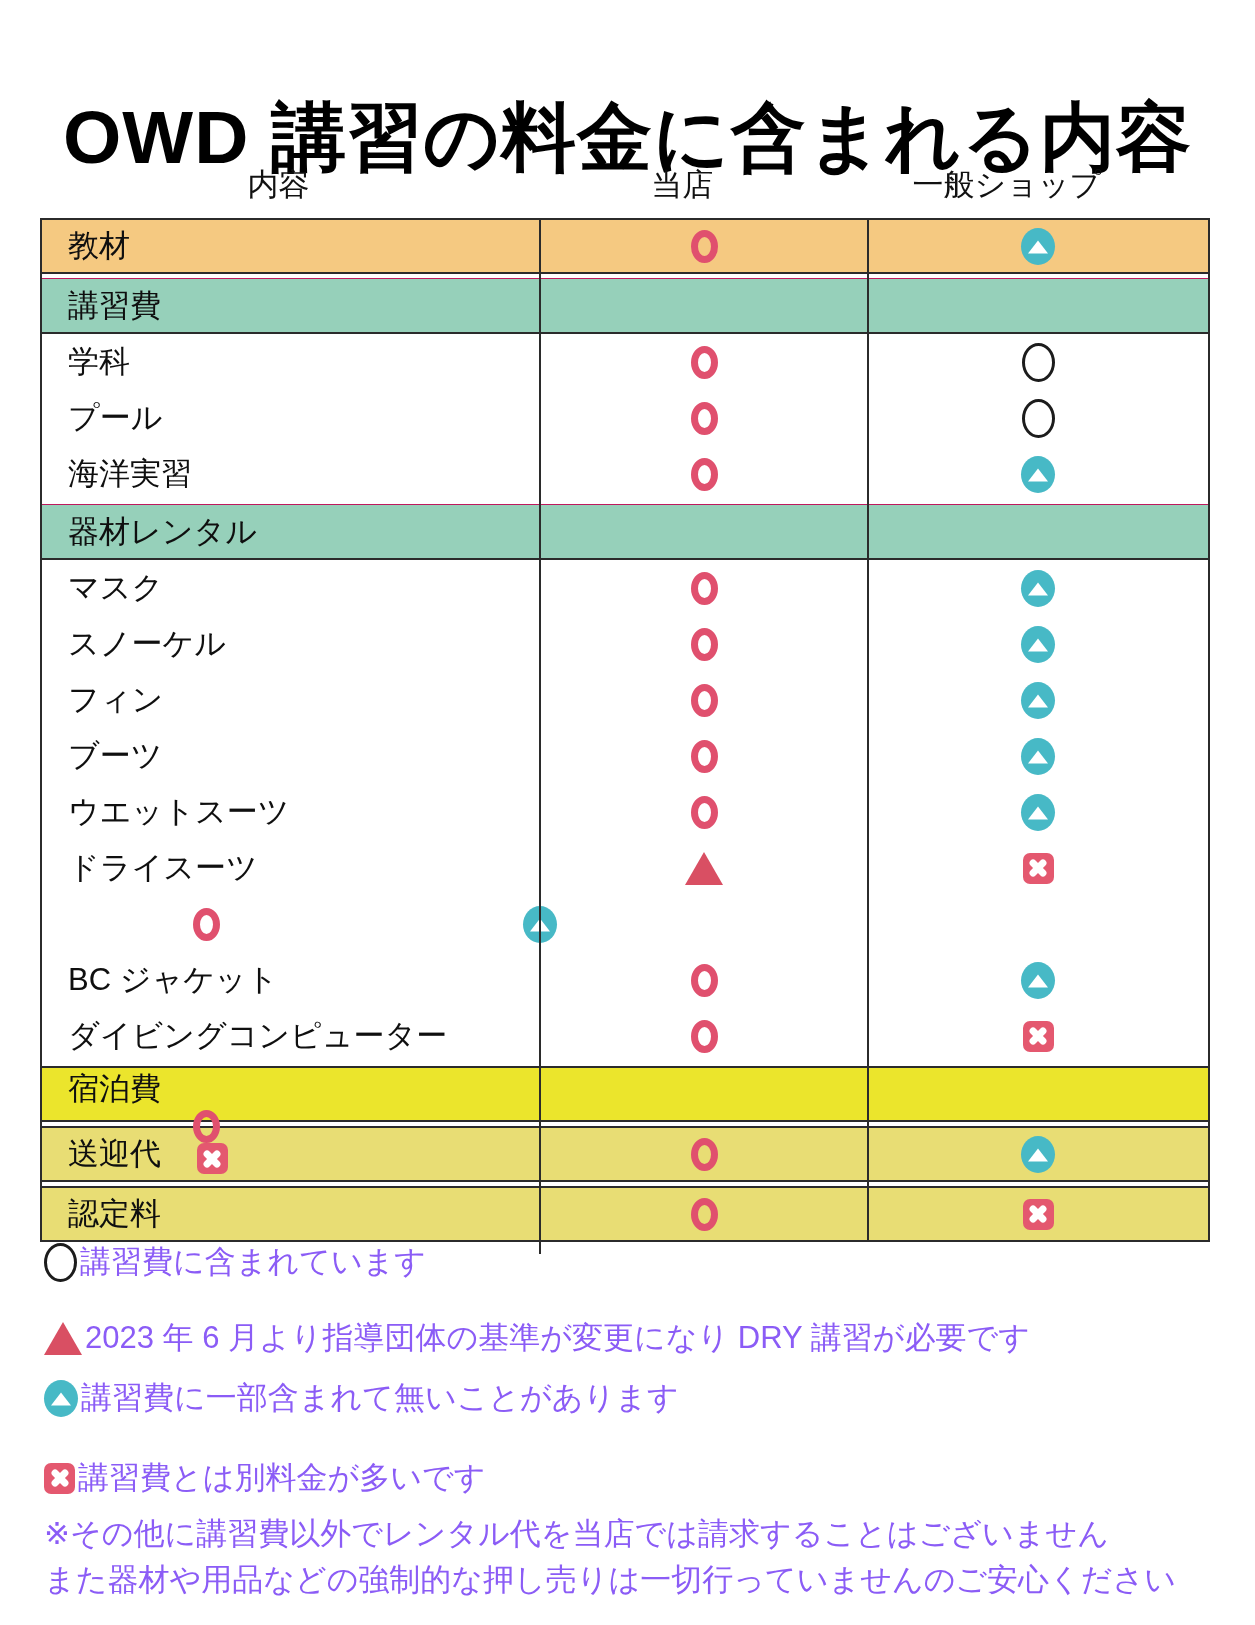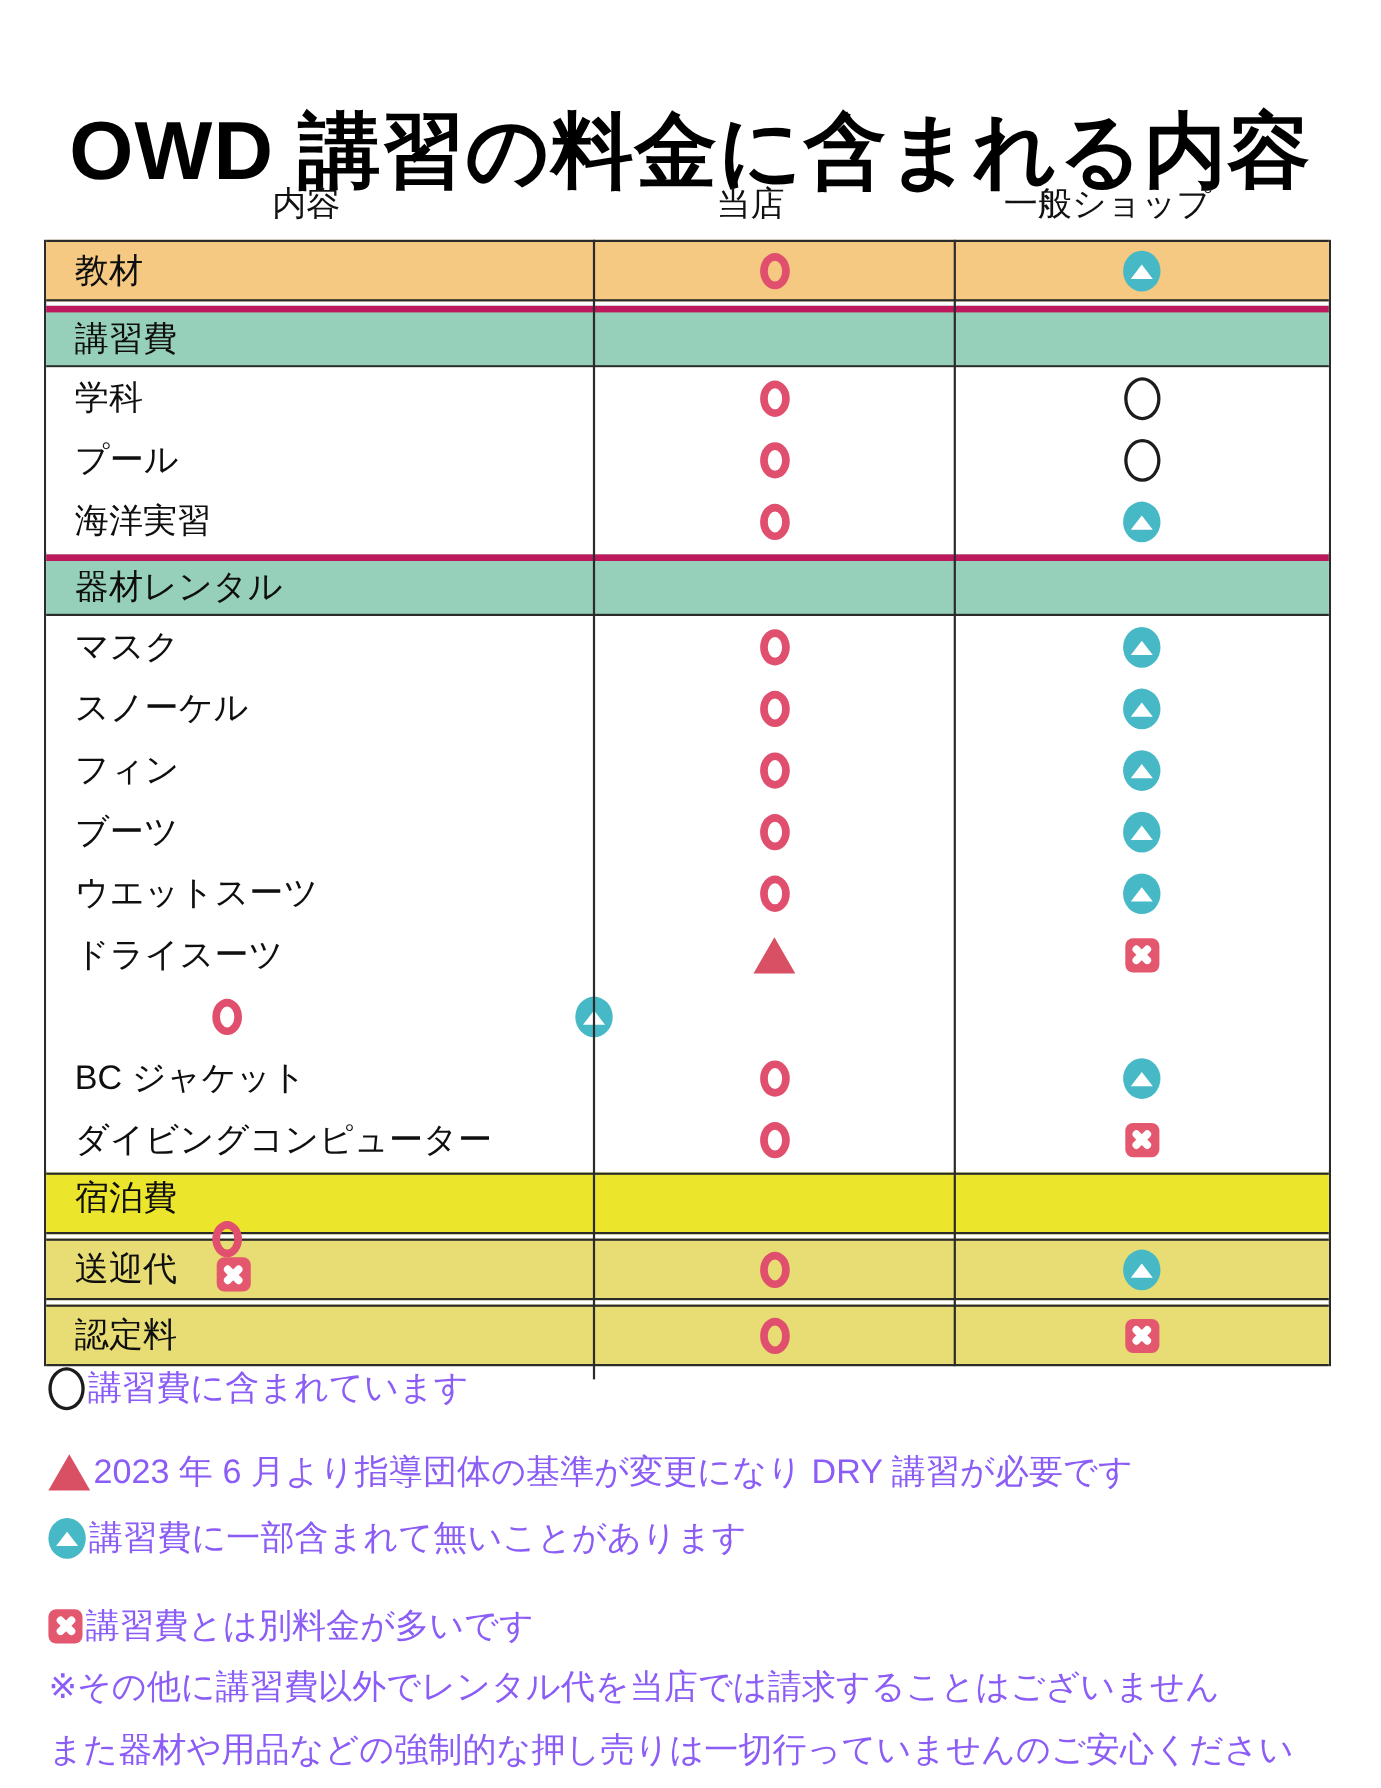--- a/index.html
+++ b/index.html
@@ -21,21 +21,21 @@
   .ch-2{width:342px;transform:translateX(-40px);}
   
   .table{
     position:absolute;left:40px;top:218px;width:1170px;box-sizing:border-box;
     border-left:2px solid #2b2b2b;border-right:2px solid #2b2b2b;
   }
   .rows{position:relative;z-index:1;}
   .row{display:flex;height:56px;box-sizing:border-box;align-items:stretch;}
   .row-plain{background:#ffffff;}
   .row-orange{background:#f5c981;border-top:2px solid #2b2b2b;border-bottom:2px solid #2b2b2b;}
-  .row-green{background:#96d0ba;border-top:6px solid #be185d;border-bottom:2px solid #2b2b2b;}
+  .row-green{background:#96d0ba;border-top:1px solid #be185d;border-bottom:2px solid #2b2b2b;}
   .row-yellow-bright{background:#ebe52c;border-top:2px solid #2b2b2b;border-bottom:2px solid #2b2b2b;}
   .row-yellow{background:#e8dd74;border-top:2px solid #2b2b2b;border-bottom:2px solid #2b2b2b;}
   .rows > .row:nth-child(1){margin-bottom:4px;}
   .rows > .row:nth-child(6){margin-top:2px;}
   .rows > .row:nth-child(16){margin-top:2px;margin-bottom:4px;flex-direction:column;}
   .rows > .row:nth-child(17){margin-bottom:4px;}
   .c-label{
     width:498px;display:flex;align-items:center;box-sizing:border-box;
     padding-left:26px;font-size:31px;color:#0f0f0f;white-space:nowrap;
   }
@@ -61,21 +61,21 @@
   .ic-x-red::before{transform:translate(-50%,-50%) rotate(45deg);}
   .ic-x-red::after{transform:translate(-50%,-50%) rotate(-45deg);}
   .ic-triangle-red{width:0;height:0;border-left:19px solid transparent;border-right:19px solid transparent;border-bottom:33px solid #d94f63;background:transparent;}
   
   .legend{position:absolute;left:44px;top:1242px;display:flex;flex-direction:column;}
   .legend-item{display:flex;align-items:center;font-size:31px;height:40px;white-space:nowrap;color:#8b5cf6;}
   .legend > .legend-item:nth-child(1){margin-bottom:36px;}
   .legend > .legend-item:nth-child(2){margin-bottom:20px;}
   .legend > .legend-item:nth-child(3){margin-bottom:40px;}
   .legend > .legend-item:nth-child(4){margin-bottom:16px;}
-  .legend > .legend-item:nth-child(5){margin-bottom:17px;}
+  .legend > .legend-item:nth-child(5){margin-bottom:6px;}
   .legend-item .ic{margin-right:3px;}
 </style>
 </head>
 <body>
 
 <h1 class="title">OWD 講習の料金に含まれる内容</h1>
 
 <div class="colheads">
     <div class="ch ch-0">内容</div>
     <div class="ch ch-1">当店</div>

